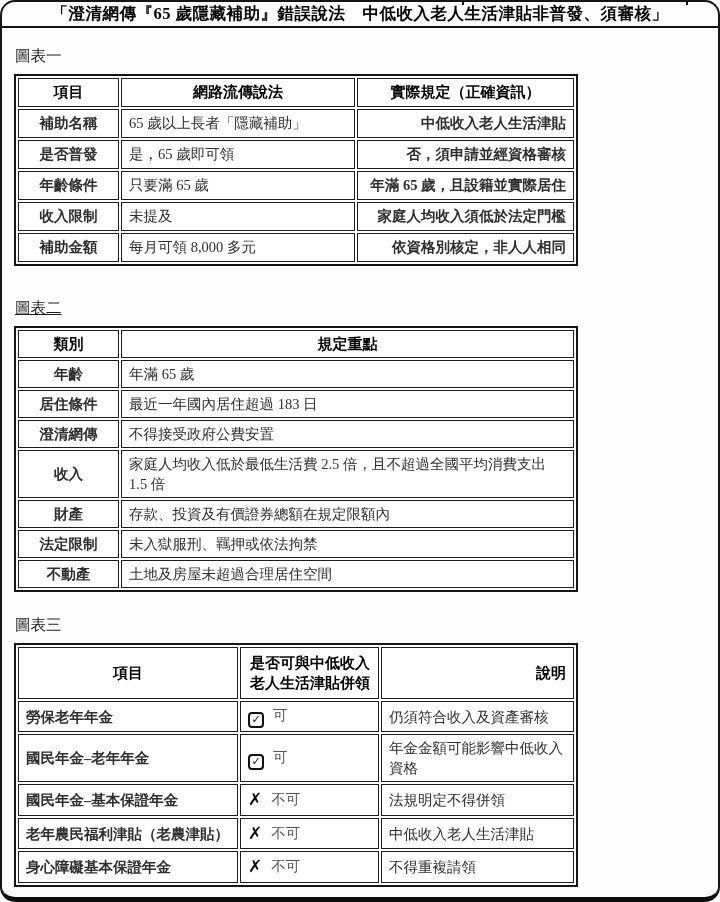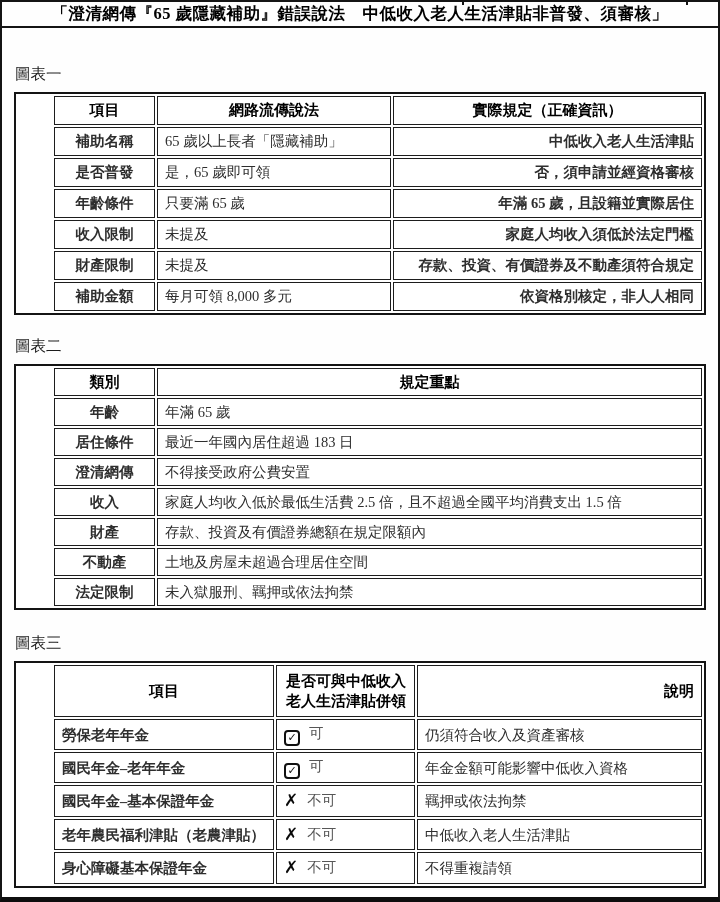--- a/index.html
+++ b/index.html
@@ -2,38 +2,39 @@
 <html><head>
 <meta charset="utf-8">
 <style>
   html,body{margin:0;padding:0;background:#ffffff;}
   body{width:720px;height:902px;overflow:hidden;font-family:"Liberation Serif","DejaVu Serif",serif;}
   .page{
     box-sizing:border-box;width:720px;height:902px;background:#fefefe;
     border-top:2px solid #141414;border-left:2px solid #141414;
     border-right:2px solid #141414;border-bottom:5px solid #0d0d0d;
     position:relative;
+    border-radius:15px;
   }
   .tick{position:absolute;top:0;width:2px;height:3px;background:#141414;}
   .tick.p1{left:460px}
   .tick.p2{left:684px}
   .title-box{
     height:24px;border-bottom:2px solid #141414;
     display:flex;align-items:center;justify-content:center;
     font-weight:bold;font-size:16.5px;color:#000;letter-spacing:.5px;
     white-space:nowrap;
   }
   .content{padding:0 12px;}
   .caption{font-size:15.5px;color:#1c1c1c;margin:0 0 7px 1px;}
-  .caption.c1{margin-top:36px;}
-  .caption.c2{margin-top:21px;}
+  .caption.c1{margin-top:18px;}
+  .caption.c2{margin-top:32px;text-decoration:underline;}
   .caption.c3{margin-top:23px;}
   table.t{
     border-collapse:separate;border-spacing:2px;
-    border:2px solid #141414;width:692px;table-layout:fixed;background:#fff;padding-left:36px;
+    border:2px solid #141414;width:564px;table-layout:fixed;background:#fff;
   }
   table.t td{
     border:1.5px solid #1d1d1d;padding:3px 7px;font-size:14.5px;line-height:1.38;
     vertical-align:middle;color:#2e2e2e;background:#fff;overflow:hidden;
   }
   tr.hdr td{font-weight:bold;text-align:center;color:#000;font-size:15px;}
   td.rowhead{font-weight:bold;text-align:center;color:#000;}
   td.red{color:#c5342a;font-weight:600;text-align:right;}
   .t1 td{height:21px;}
   .t1 tr.hdr td{height:20px;}
@@ -95,25 +96,20 @@
         <td class="rowhead">年齡條件</td>
         <td>只要滿 65 歲</td>
         <td class="red">年滿 65 歲，且設籍並實際居住</td>
       </tr>
       <tr>
         <td class="rowhead">收入限制</td>
         <td>未提及</td>
         <td class="red">家庭人均收入須低於法定門檻</td>
       </tr>
       <tr>
-        <td class="rowhead">財產限制</td>
-        <td>未提及</td>
-        <td class="red">存款、投資、有價證券及不動產須符合規定</td>
-      </tr>
-      <tr>
         <td class="rowhead">補助金額</td>
         <td>每月可領 8,000 多元</td>
         <td class="red">依資格別核定，非人人相同</td>
       </tr>
     </tbody>
       </table>
 
     <div class="caption c2">圖表二</div>
     <table class="t t2">
       <colgroup>
@@ -139,26 +135,26 @@
       </tr>
       <tr>
         <td class="rowhead">收入</td>
         <td>家庭人均收入低於最低生活費 2.5 倍，且不超過全國平均消費支出 1.5 倍</td>
       </tr>
       <tr>
         <td class="rowhead">財產</td>
         <td>存款、投資及有價證券總額在規定限額內</td>
       </tr>
       <tr>
+        <td class="rowhead">法定限制</td>
+        <td>未入獄服刑、羈押或依法拘禁</td>
+      </tr>
+      <tr>
         <td class="rowhead">不動產</td>
         <td>土地及房屋未超過合理居住空間</td>
-      </tr>
-      <tr>
-        <td class="rowhead">法定限制</td>
-        <td>未入獄服刑、羈押或依法拘禁</td>
       </tr>
     </tbody>
       </table>
 
     <div class="caption c3">圖表三</div>
     <table class="t t3">
       <colgroup>
           <col style="width:220px">
           <col style="width:139px">
           <col>
@@ -181,21 +177,21 @@
         <td>
           <span class="cb">✓</span><span class="allow">可</span>
         </td>
         <td>年金金額可能影響中低收入資格</td>
       </tr>
       <tr>
         <td class="rowhead">國民年金–基本保證年金</td>
         <td>
           <span class="xmark">✗</span><span class="allow">不可</span>
         </td>
-        <td>羈押或依法拘禁</td>
+        <td>法規明定不得併領</td>
       </tr>
       <tr>
         <td class="rowhead">老年農民福利津貼（老農津貼）</td>
         <td>
           <span class="xmark">✗</span><span class="allow">不可</span>
         </td>
         <td>中低收入老人生活津貼</td>
       </tr>
       <tr>
         <td class="rowhead">身心障礙基本保證年金</td>

